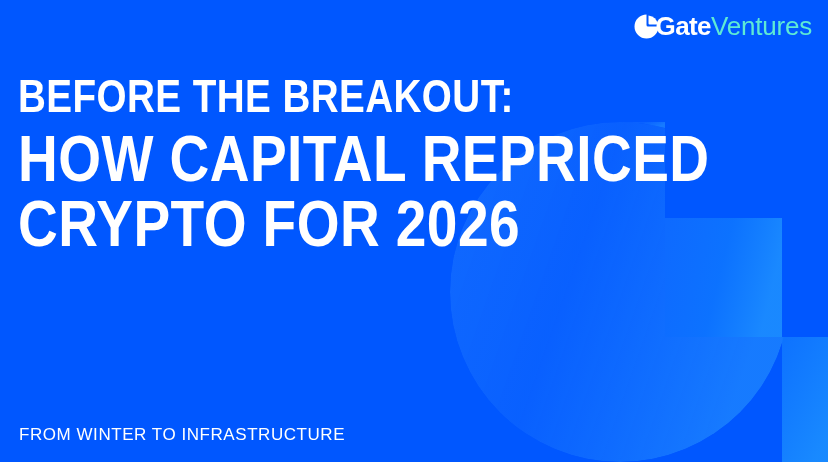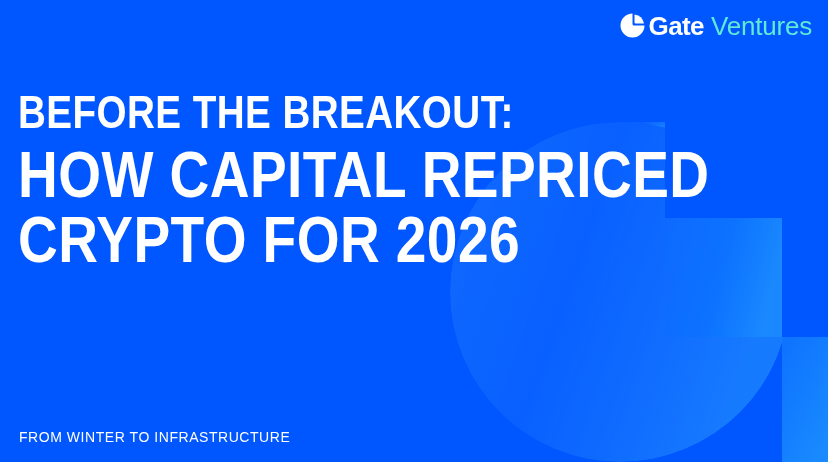--- a/index.html
+++ b/index.html
@@ -30,22 +30,21 @@
     pointer-events: none;
   }
   .bg-art svg { display:block; width:828px; height:462px; }
 
   
   .brand {
     position: absolute;
     top: 13px;
     right: 16px;
     display: flex;
-    align-items: flex-start;
-    gap: 7px;
+    align-items: flex-end;
     z-index: 5;
   }
   .brand-mark {
     width: 25px;
     height: 25px;
     display: block;
     flex: 0 0 auto;
   }
   .brand-gate {
     color: #ffffff;
@@ -60,21 +59,21 @@
     font-size: 26px;
     font-weight: 300;
     letter-spacing: -0.2px;
     line-height: 1;
   }
 
   
   .headline {
     position: absolute;
     left: 18px;
-    top: 88px;
+    top: 72px;
     z-index: 4;
   }
   .hl {
     color: #ffffff;
     font-family: "Liberation Sans Narrow", "Liberation Sans", sans-serif;
     font-weight: 700;
     text-transform: uppercase;
     white-space: nowrap;
     transform-origin: left center;
   }
@@ -98,21 +97,21 @@
     transform: scaleX(0.86);
     margin-top: 1px;
   }
 
   
   .subtitle {
     position: absolute;
     left: 19px;
     bottom: 17px;
     color: #ffffff;
-    font-size: 14px;
+    font-size: 17px;
     font-weight: 400;
     letter-spacing: 0.55px;
     text-transform: uppercase;
     white-space: nowrap;
     z-index: 4;
   }
 </style>
 </head>
 <body>
 

